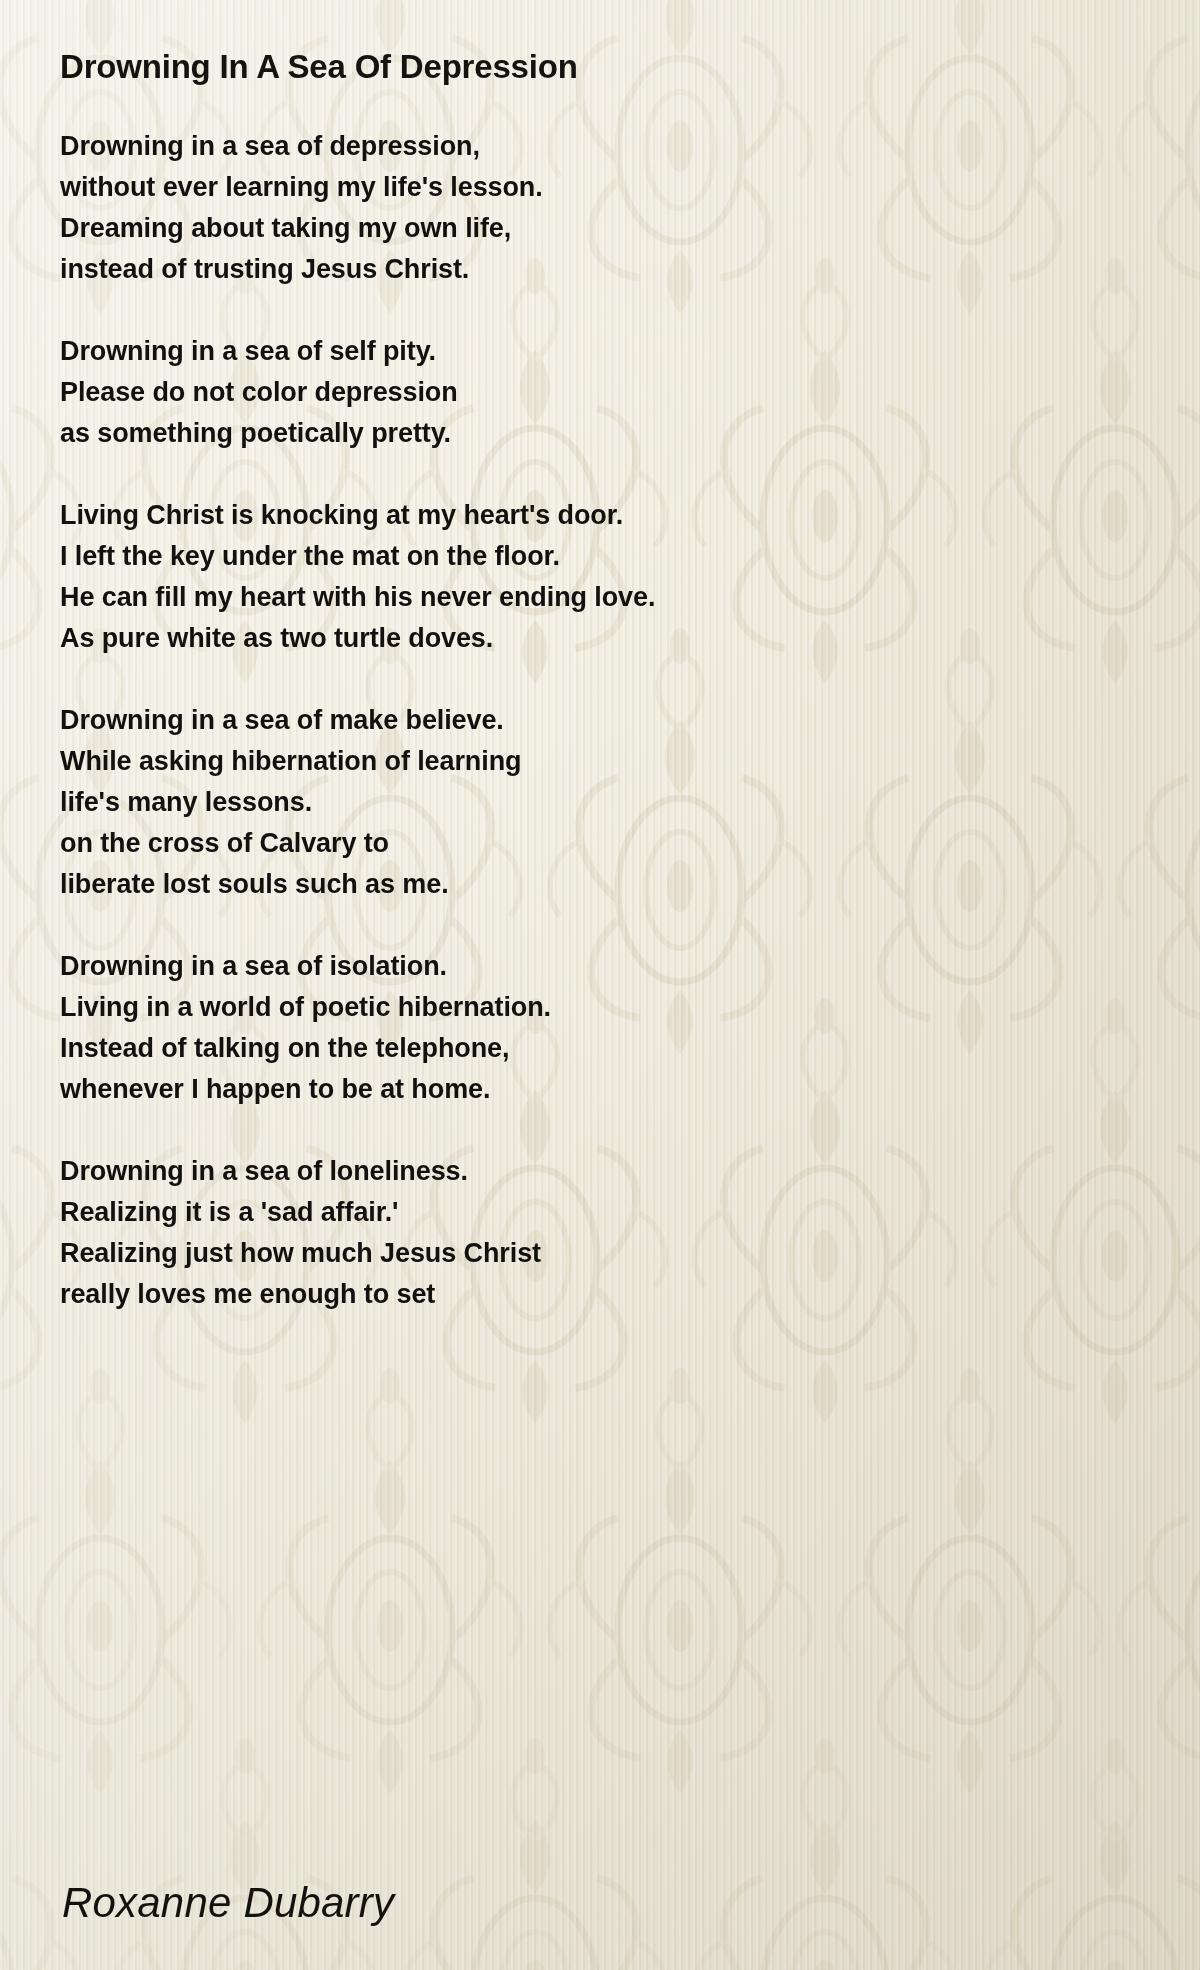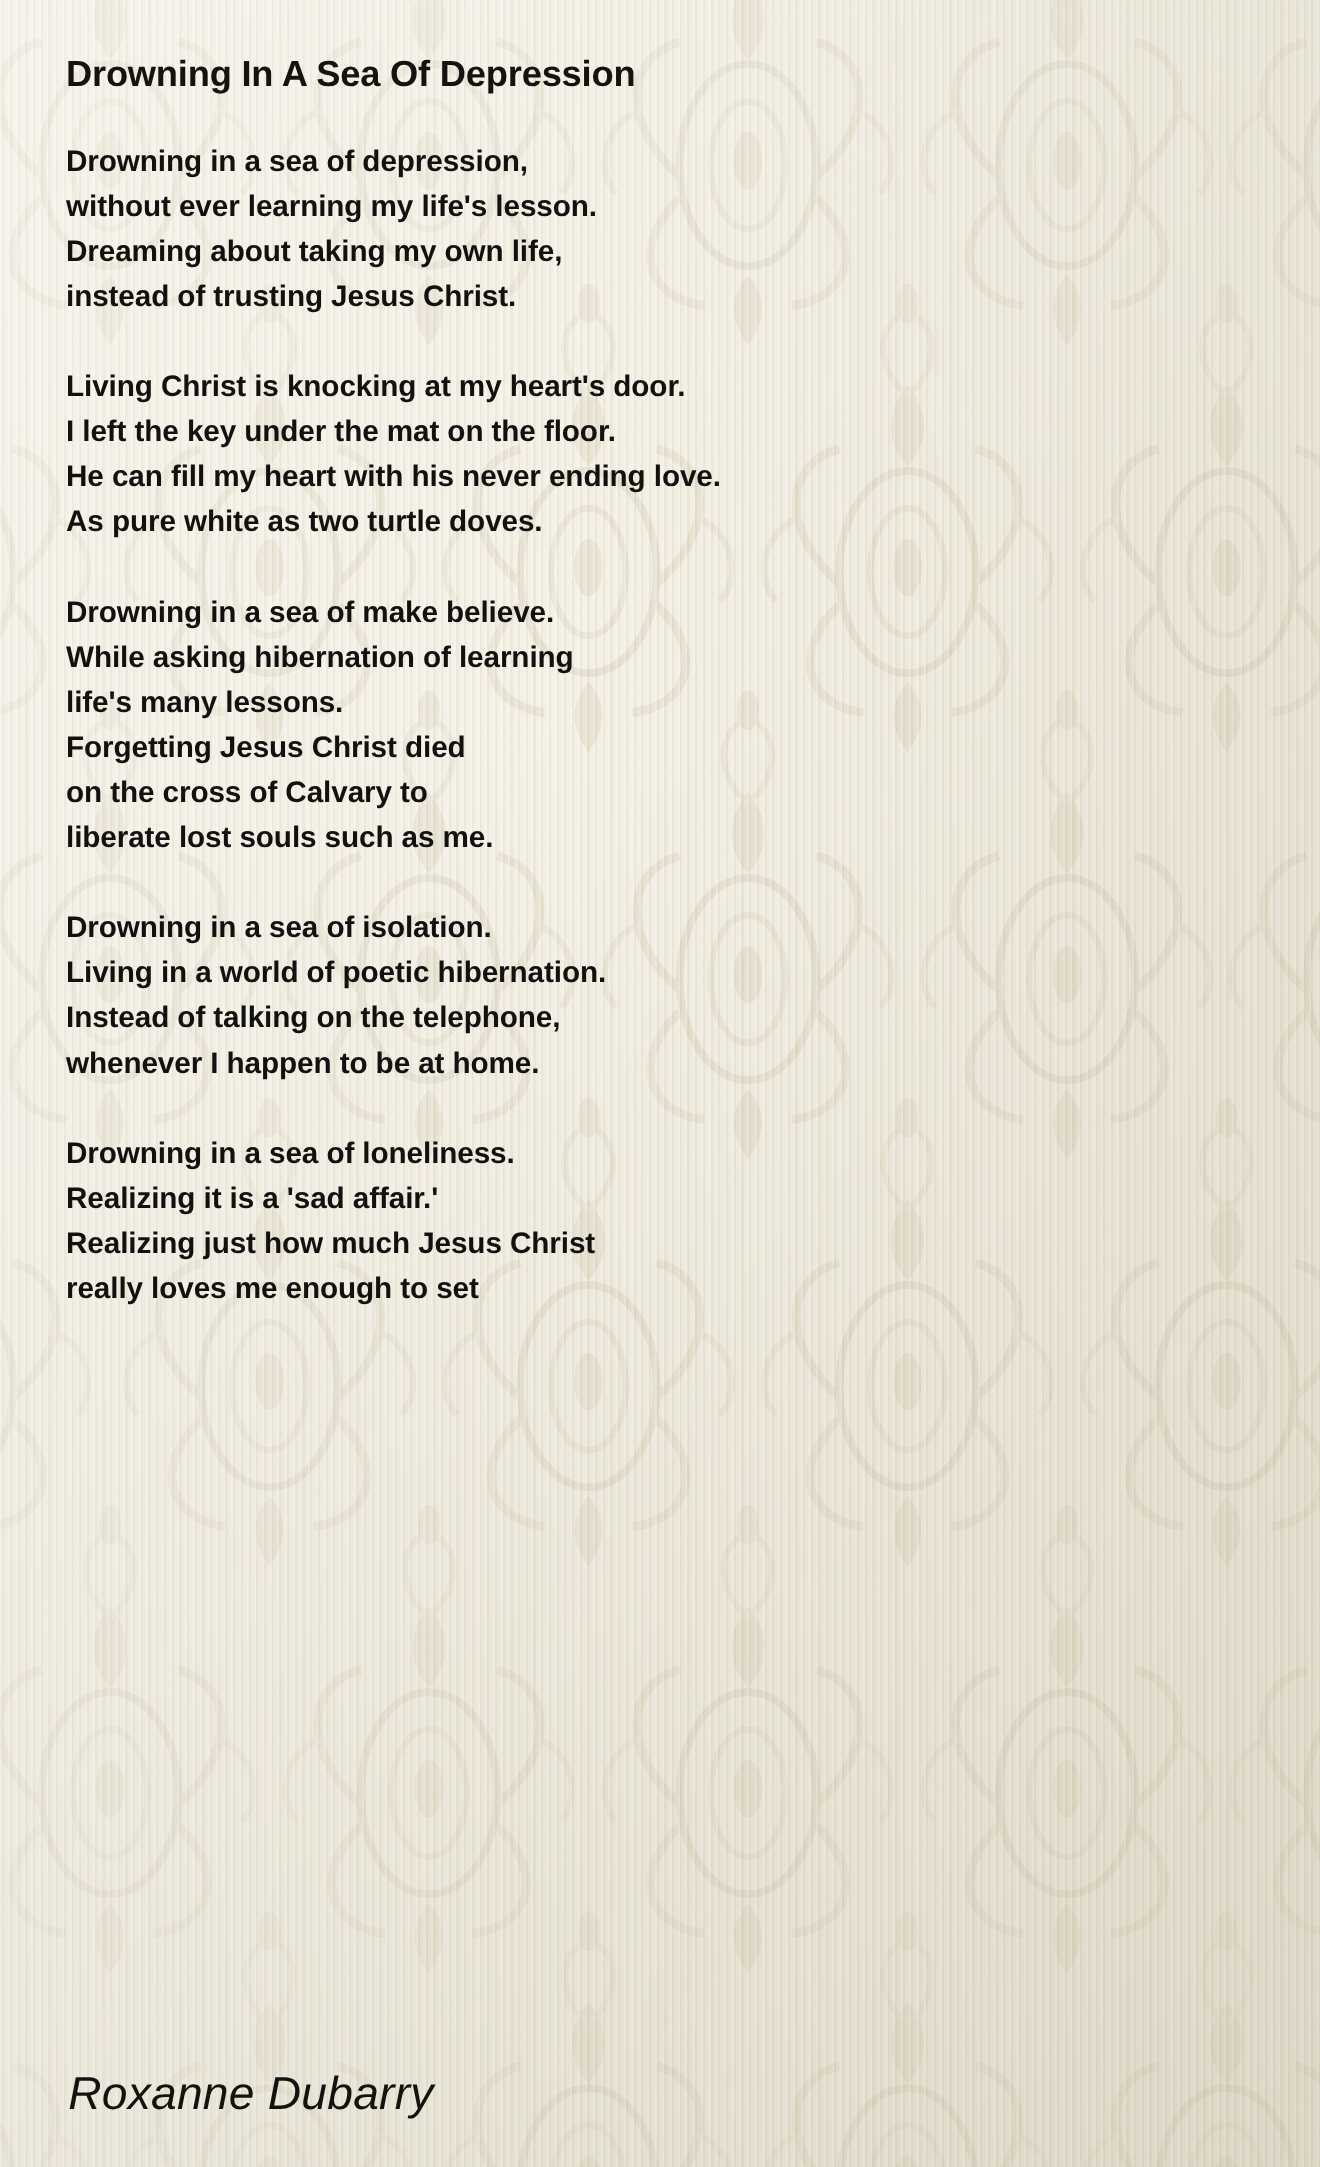--- a/index.html
+++ b/index.html
@@ -209,33 +209,37 @@
 
     <div id="poem-body">
 
       <div class="stanza">
         <div class="poem-line">Drowning in a sea of depression,</div>
         <div class="poem-line">without ever learning my life's lesson.</div>
         <div class="poem-line">Dreaming about taking my own life,</div>
         <div class="poem-line">instead of trusting Jesus Christ.</div>
       </div>
 
+      <div class="stanza">
+        <div class="poem-line">Drowning in a sea of self pity.</div>
+        <div class="poem-line">Please do not color depression</div>
+        <div class="poem-line">as something poetically pretty.</div>
+      </div>
 
       <div class="stanza">
         <div class="poem-line">Living Christ is knocking at my heart's door.</div>
         <div class="poem-line">I left the key under the mat on the floor.</div>
         <div class="poem-line">He can fill my heart with his never ending love.</div>
         <div class="poem-line">As pure white as two turtle doves.</div>
       </div>
 
       <div class="stanza">
         <div class="poem-line">Drowning in a sea of make believe.</div>
         <div class="poem-line">While asking hibernation of learning</div>
         <div class="poem-line">life's many lessons.</div>
-        <div class="poem-line">Forgetting Jesus Christ died</div>
         <div class="poem-line">on the cross of Calvary to</div>
         <div class="poem-line">liberate lost souls such as me.</div>
       </div>
 
       <div class="stanza">
         <div class="poem-line">Drowning in a sea of isolation.</div>
         <div class="poem-line">Living in a world of poetic hibernation.</div>
         <div class="poem-line">Instead of talking on the telephone,</div>
         <div class="poem-line">whenever I happen to be at home.</div>
       </div>

